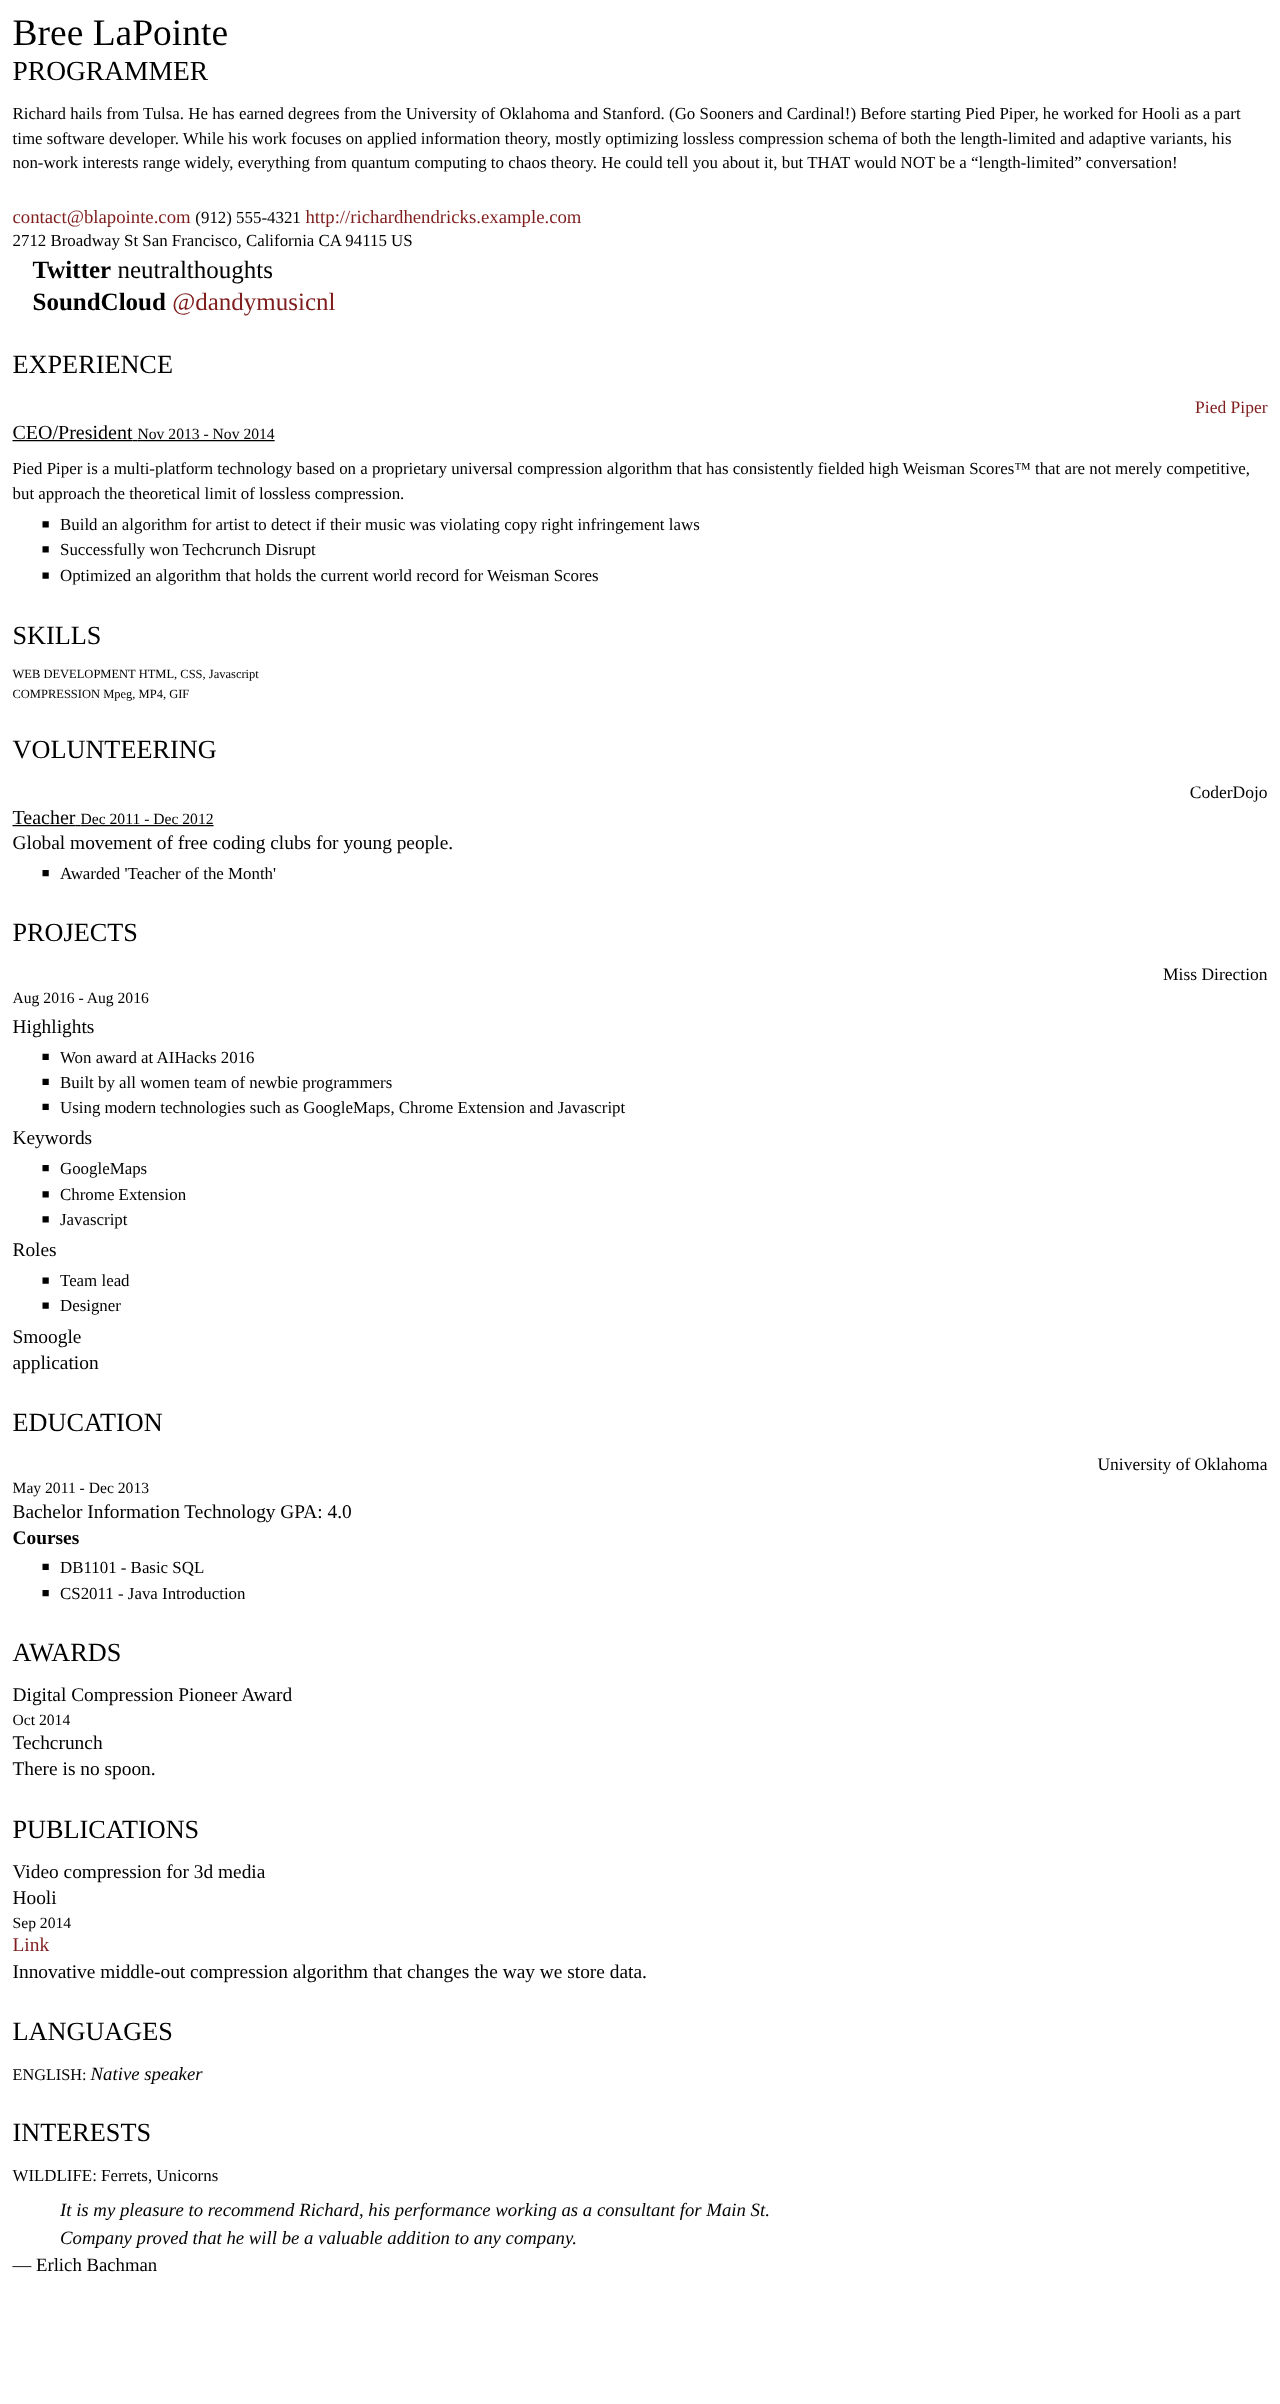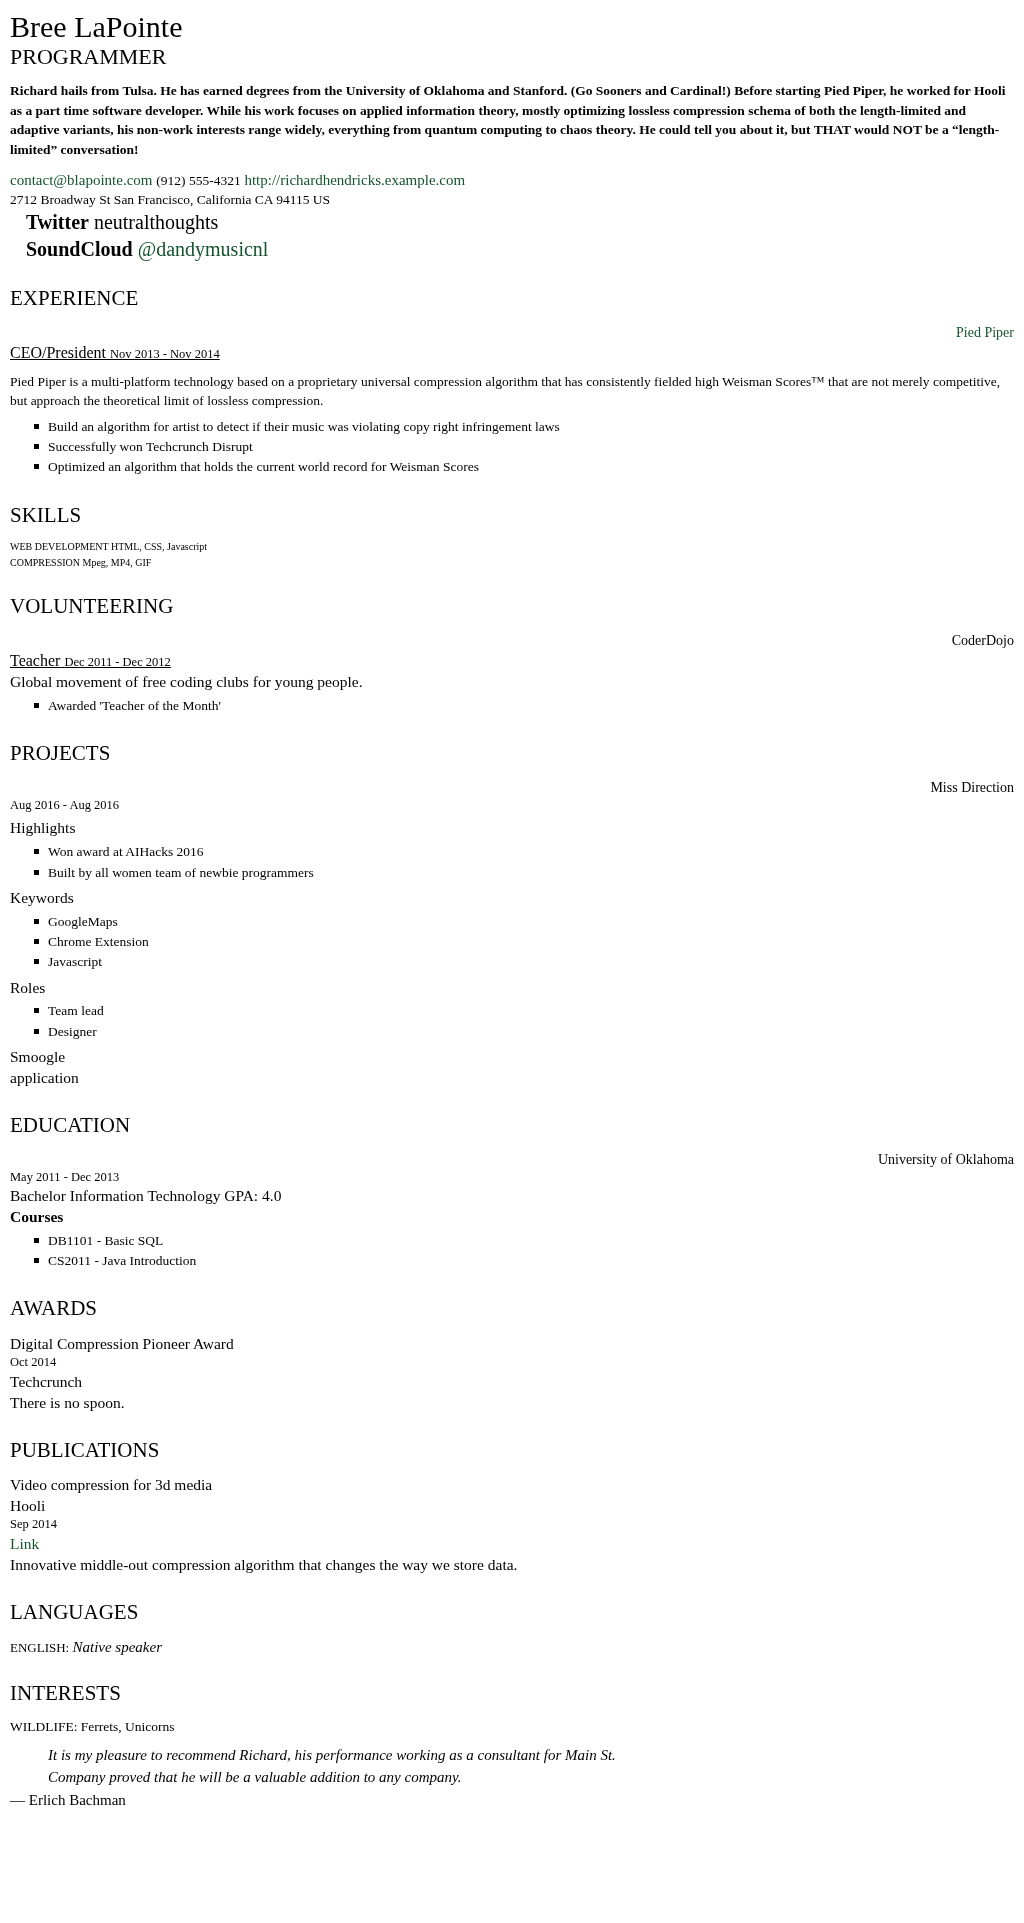--- a/index.html
+++ b/index.html
@@ -12,41 +12,40 @@
     min-height: 1923px;
     font-family: "Liberation Serif", "DejaVu Serif", serif;
     color: #000000;
     font-size: 16px;
     line-height: 1.22;
   }
   .page {
     padding: 6px 10px 20px 10px;
   }
   a, .link {
-    color: #14532d;
+    color: #7f1d1d;
     text-decoration: none;
   }
   h1.name {
     font-size: 30px;
     font-weight: normal;
     margin: 4px 0 2px 0;
     line-height: 1.1;
   }
   h2.label {
     font-size: 22px;
     font-weight: normal;
     margin: 0 0 12px 0;
     line-height: 1.1;
   }
   p.summary {
     font-size: 13.5px;
-    margin: 10px 0 12px 0;
+    margin: 10px 0 25px 0;
     line-height: 1.45;
     max-width: 1000px;
-    font-weight: bold;
   }
   .contact-line {
     font-size: 15px;
     margin: 2px 0;
   }
   .contact-line .small {
     font-size: 13.5px;
   }
   .addr {
     font-size: 13.5px;
@@ -207,20 +206,21 @@
     <li>Awarded 'Teacher of the Month'</li>
   </ul>
 
   <h3 class="section">PROJECTS</h3>
   <div class="item-title">Miss Direction</div>
   <div class="date-only">Aug 2016 - Aug 2016</div>
   <div class="sub-label">Highlights</div>
   <ul class="bullets">
     <li>Won award at AIHacks 2016</li>
     <li>Built by all women team of newbie programmers</li>
+    <li>Using modern technologies such as GoogleMaps, Chrome Extension and Javascript</li>
   </ul>
   <div class="sub-label">Keywords</div>
   <ul class="bullets">
     <li>GoogleMaps</li>
     <li>Chrome Extension</li>
     <li>Javascript</li>
   </ul>
   <div class="sub-label">Roles</div>
   <ul class="bullets">
     <li>Team lead</li>

